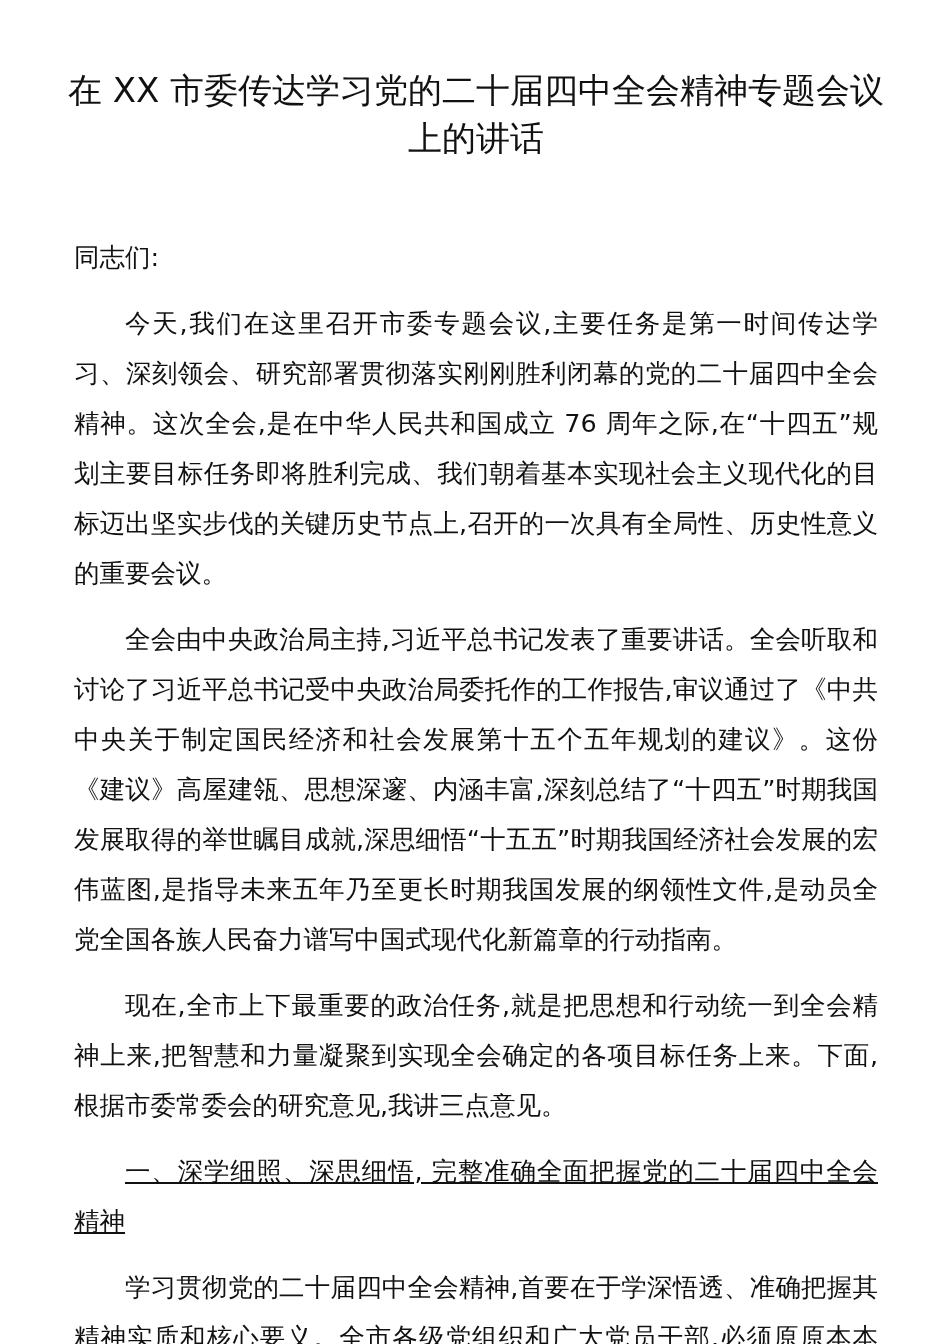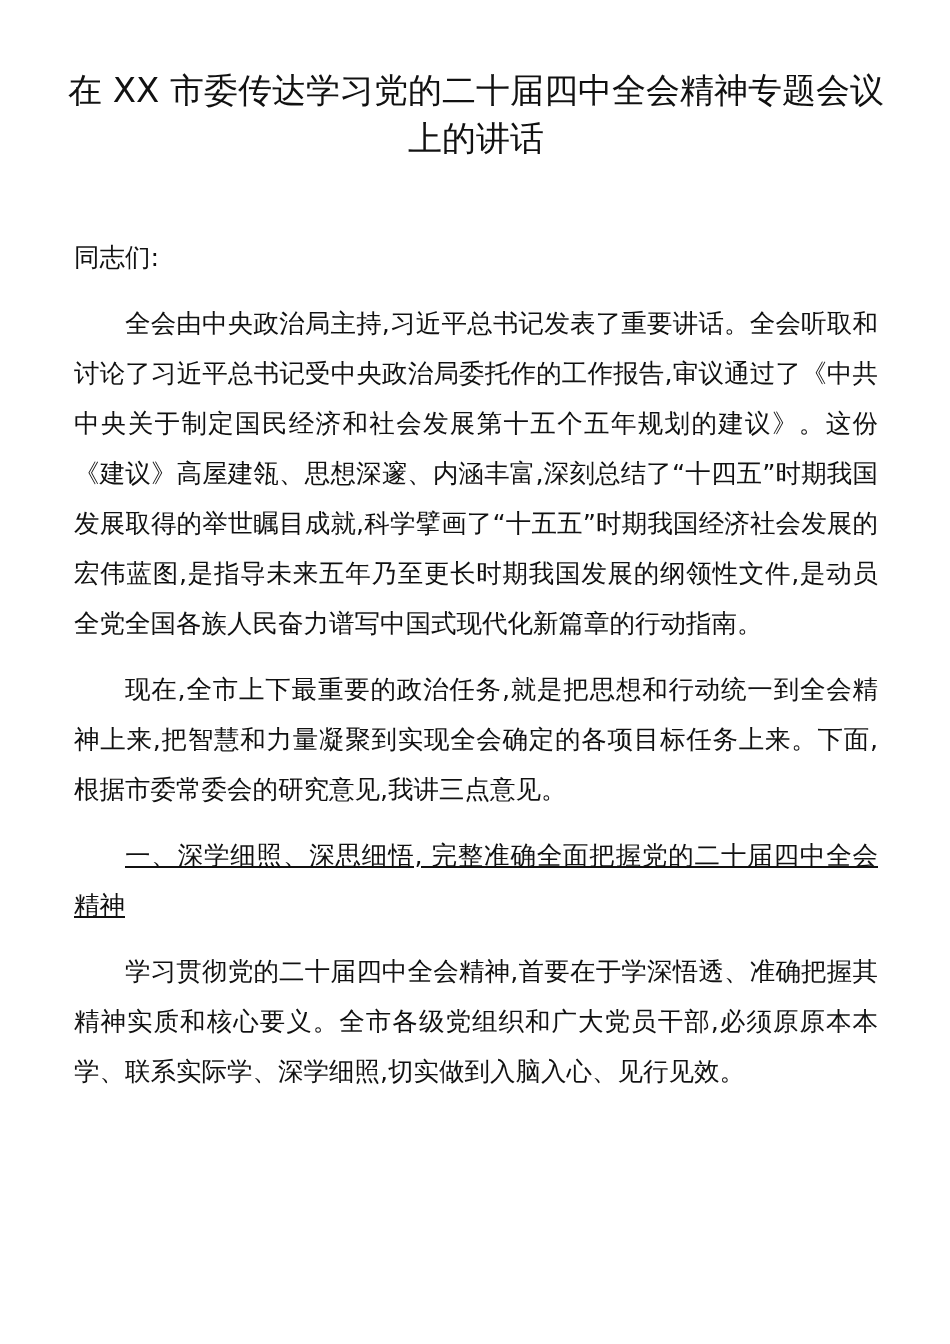--- a/index.html
+++ b/index.html
@@ -57,18 +57,19 @@
     }
   </style>
 </head>
 <body>
 
 <div class="page">
   <h1 class="title">在 XX 市委传达学习党的二十届四中全会精神专题会议上的讲话</h1>
 
   <div class="body">
     <p>同志们:</p>
-    <p class="indent">全会由中央政治局主持,习近平总书记发表了重要讲话。全会听取和讨论了习近平总书记受中央政治局委托作的工作报告,审议通过了《中共中央关于制定国民经济和社会发展第十五个五年规划的建议》。这份《建议》高屋建瓴、思想深邃、内涵丰富,深刻总结了“十四五”时期我国发展取得的举世瞩目成就,科学擘画了“十五五”时期我国经济社会发展的宏伟蓝图,是指导未来五年乃至更长时期我国发展的纲领性文件,是动员全党全国各族人民奋力谱写中国式现代化新篇章的行动指南。</p>
+    <p class="indent">今天,我们在这里召开市委专题会议,主要任务是第一时间传达学习、深刻领会、研究部署贯彻落实刚刚胜利闭幕的党的二十届四中全会精神。这次全会,是在中华人民共和国成立 76 周年之际,在“十四五”规划主要目标任务即将胜利完成、我们朝着基本实现社会主义现代化的目标迈出坚实步伐的关键历史节点上,召开的一次具有全局性、历史性意义的重要会议。</p>
+    <p class="indent">全会由中央政治局主持,习近平总书记发表了重要讲话。全会听取和讨论了习近平总书记受中央政治局委托作的工作报告,审议通过了《中共中央关于制定国民经济和社会发展第十五个五年规划的建议》。这份《建议》高屋建瓴、思想深邃、内涵丰富,深刻总结了“十四五”时期我国发展取得的举世瞩目成就,深思细悟“十五五”时期我国经济社会发展的宏伟蓝图,是指导未来五年乃至更长时期我国发展的纲领性文件,是动员全党全国各族人民奋力谱写中国式现代化新篇章的行动指南。</p>
     <p class="indent">现在,全市上下最重要的政治任务,就是把思想和行动统一到全会精神上来,把智慧和力量凝聚到实现全会确定的各项目标任务上来。下面,根据市委常委会的研究意见,我讲三点意见。</p>
     <p class="heading">一、深学细照、深思细悟, 完整准确全面把握党的二十届四中全会精神</p>
     <p class="indent">学习贯彻党的二十届四中全会精神,首要在于学深悟透、准确把握其精神实质和核心要义。全市各级党组织和广大党员干部,必须原原本本学、联系实际学、深学细照,切实做到入脑入心、见行见效。</p>
   </div>
 </div>
 
 </body></html>

